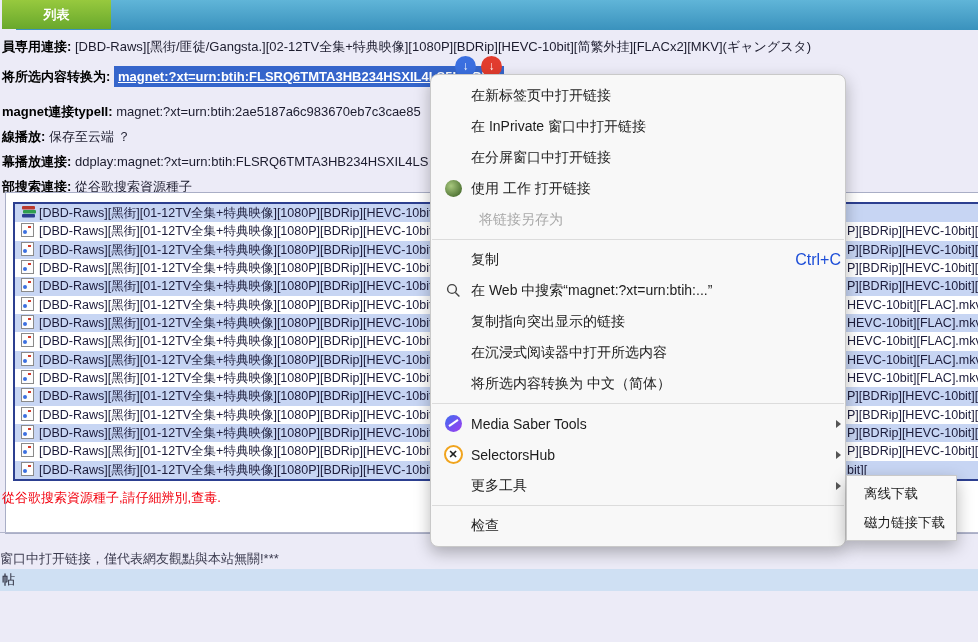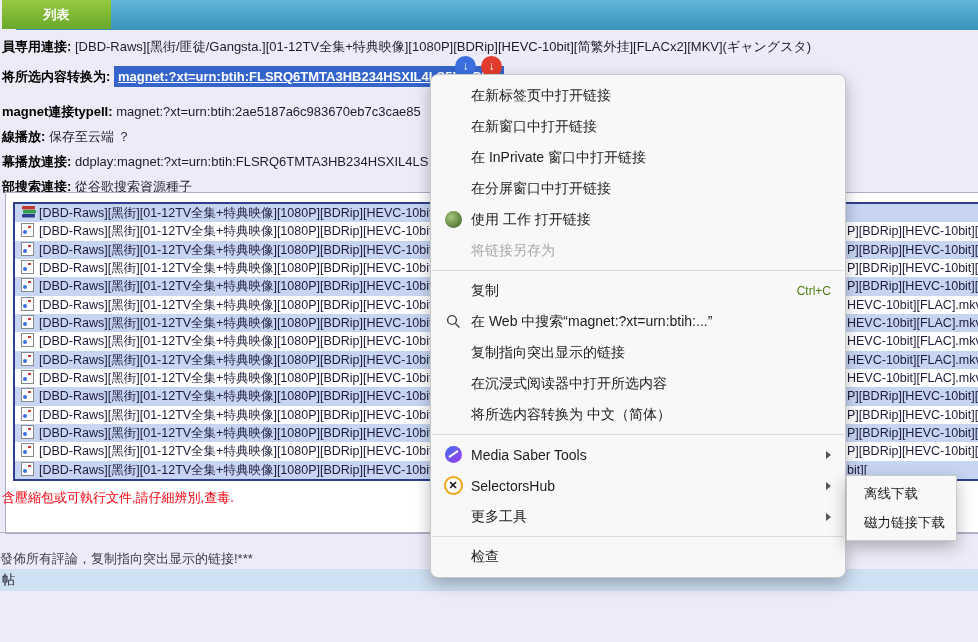--- a/index.html
+++ b/index.html
@@ -36,27 +36,27 @@
   .warn{left:2px;top:489px;font-size:13px;color:#f2000e;white-space:nowrap;}
   .hline{left:0;top:532px;width:978px;height:0;border-top:1px solid #b3b6cc;}
   .comment-note{left:0;top:550px;font-size:13px;color:#3c3c50;white-space:nowrap;}
   .postbar{left:0;top:569px;width:978px;height:22px;background:#cfe0f3;
     font-size:13px;color:#223;line-height:22px;padding-left:2px;box-sizing:border-box;}
 
   
   .menu{left:430px;top:74px;width:416px;background:#f8f8f8;border:1px solid #c9c9c9;
     border-radius:8px;box-shadow:0 6px 16px rgba(0,0,0,.28);padding:5px 0;z-index:40;
     box-sizing:border-box;}
-  .mi{display:flex;align-items:center;height:31px;padding:0 14px 0 12px;
+  .mi{display:flex;align-items:center;height:31px;padding:0 4px 0 12px;
     font-size:14px;color:#1c1c1c;cursor:default;}
   .mi .slot{width:20px;height:20px;margin-right:8px;flex:0 0 20px;display:flex;
     align-items:center;justify-content:center;}
   .mi .lab{flex:1 1 auto;white-space:nowrap;overflow:hidden;}
-  .mi .sc{color:#4d7c0f;font-size:12px;margin-left:10px;}
-  .mi.disabled{color:#a8a8a8;}
+  .mi .sc{color:#1d4ed8;font-size:16px;margin-left:10px;}
+  .mi.disabled{color:#a8a8a8;gap:8px;}
   .mi .arrow{width:0;height:0;border-left:5px solid #555;border-top:4px solid transparent;
     border-bottom:4px solid transparent;margin-left:10px;}
   .msep{height:1px;background:#dcdcdc;margin:4px 1px;}
 
   
   .submenu{left:846px;top:475px;width:111px;background:#f8f8f8;border:1px solid #c9c9c9;
     border-radius:0;box-shadow:0 6px 16px rgba(0,0,0,.28);padding:3px 0;z-index:50;
     box-sizing:border-box;}
   .smi{height:29px;line-height:29px;padding:0 8px 0 17px;font-size:13.5px;color:#1c1c1c;
     white-space:nowrap;}
@@ -73,21 +73,21 @@
 </style>
 </head>
 <body>
 
 <div class="abs topbar">
   <div class="abs tab">列表</div>
 </div>
 
 <div class="abs iline" style="top:38px">
   <b>員専用連接:</b>
-  <span>[DBD-Raws][黑街/匪徒/Gangsta.][01-12TV全集+特典映像][1080P][BDRip][HEVC-10bit][简繁外挂][FLACx2][MKV](ギャングスタ)</span>
+  <span>[DBD-Raws][黑街/匪徒/Gangsta.][02-12TV全集+特典映像][1080P][BDRip][HEVC-10bit][简繁外挂][FLACx2][MKV](ギャングスタ)</span>
 </div>
 
 <div class="abs iline" style="top:66px">
   <b>将所选内容转换为:</b>
   <span class="sel-link">magnet:?xt=urn:btih:FLSRQ6TMTA3HB234HSXIL4LS5HQRHC</span>
 </div>
 <div class="abs cicon blue" style="left:455px;top:56px">↓</div>
 <div class="abs cicon red" style="left:481px;top:56px">↓</div>
 
 <div class="abs iline" style="top:103px">
@@ -212,33 +212,29 @@
   </div>
     <div class="frow">
     <span class="ficon"><svg width="13" height="14" viewBox="0 0 13 14">
           <rect x="0.5" y="0.5" width="12" height="13" fill="#fdfdfd" stroke="#8a8a8a"></rect>
           <circle cx="4" cy="9" r="2" fill="#3b6fe0"></circle>
           <rect x="7" y="3" width="3" height="2" fill="#d23b2e"></rect>
         </svg></span><span class="fl">[DBD-Raws][黑街][01-12TV全集+特典映像][1080P][BDRip][HEVC-10bit][</span><span class="fr">bit][</span>
   </div>
   </div>
 
-<div class="abs warn">含壓縮包或可執行文件,請仔細辨別,查毒.</div>
+<div class="abs warn">從谷歌搜索資源種子,請仔細辨別,查毒.</div>
 <div class="abs hline"></div>
-<div class="abs comment-note">發佈所有評論，复制指向突出显示的链接!***</div>
+<div class="abs comment-note">窗口中打开链接，僅代表網友觀點與本站無關!***</div>
 <div class="abs postbar">帖</div>
 
 <div class="abs menu">
   <div class="mi">
     <span class="slot"></span>
       <span class="lab">在新标签页中打开链接</span>
-  </div>
-  <div class="mi">
-    <span class="slot"></span>
-      <span class="lab">在新窗口中打开链接</span>
   </div>
   <div class="mi">
     <span class="slot"></span>
       <span class="lab">在 InPrivate 窗口中打开链接</span>
   </div>
   <div class="mi">
     <span class="slot"></span>
       <span class="lab">在分屏窗口中打开链接</span>
   </div>
   <div class="mi">

